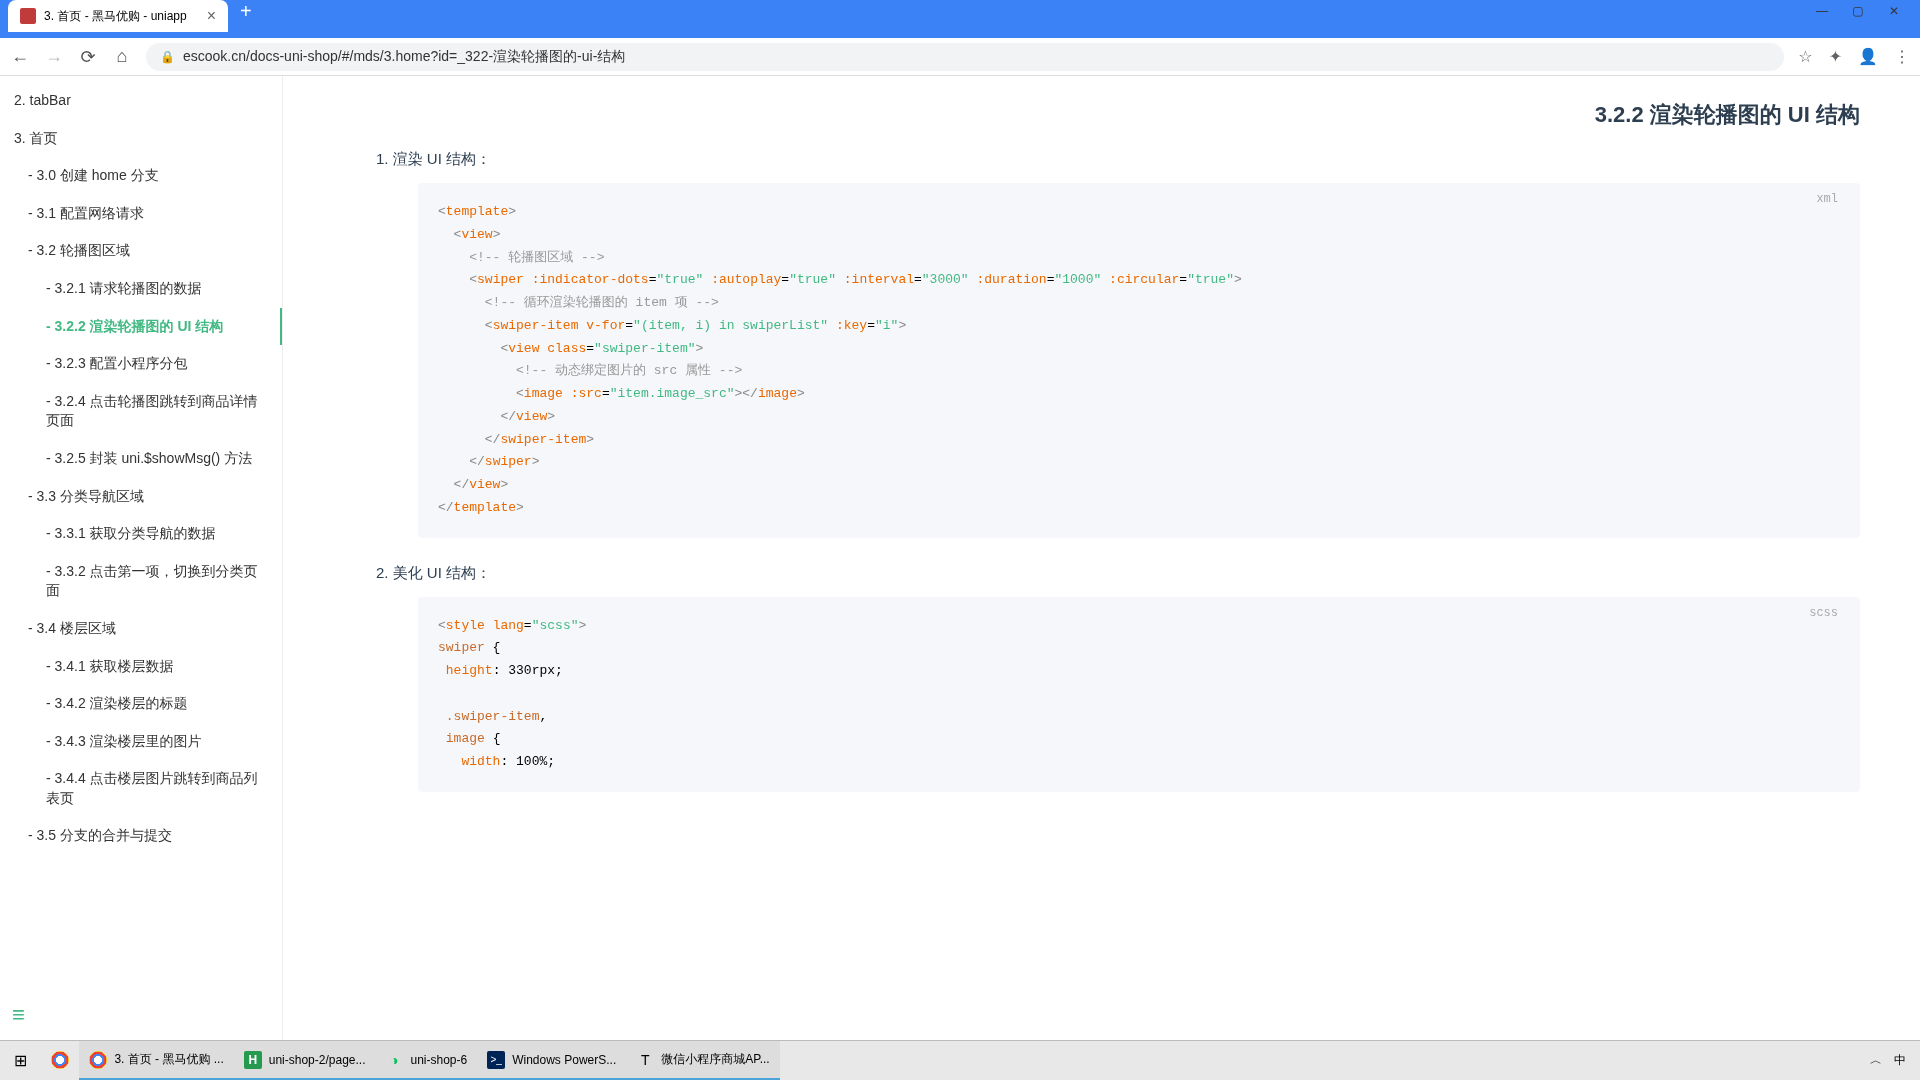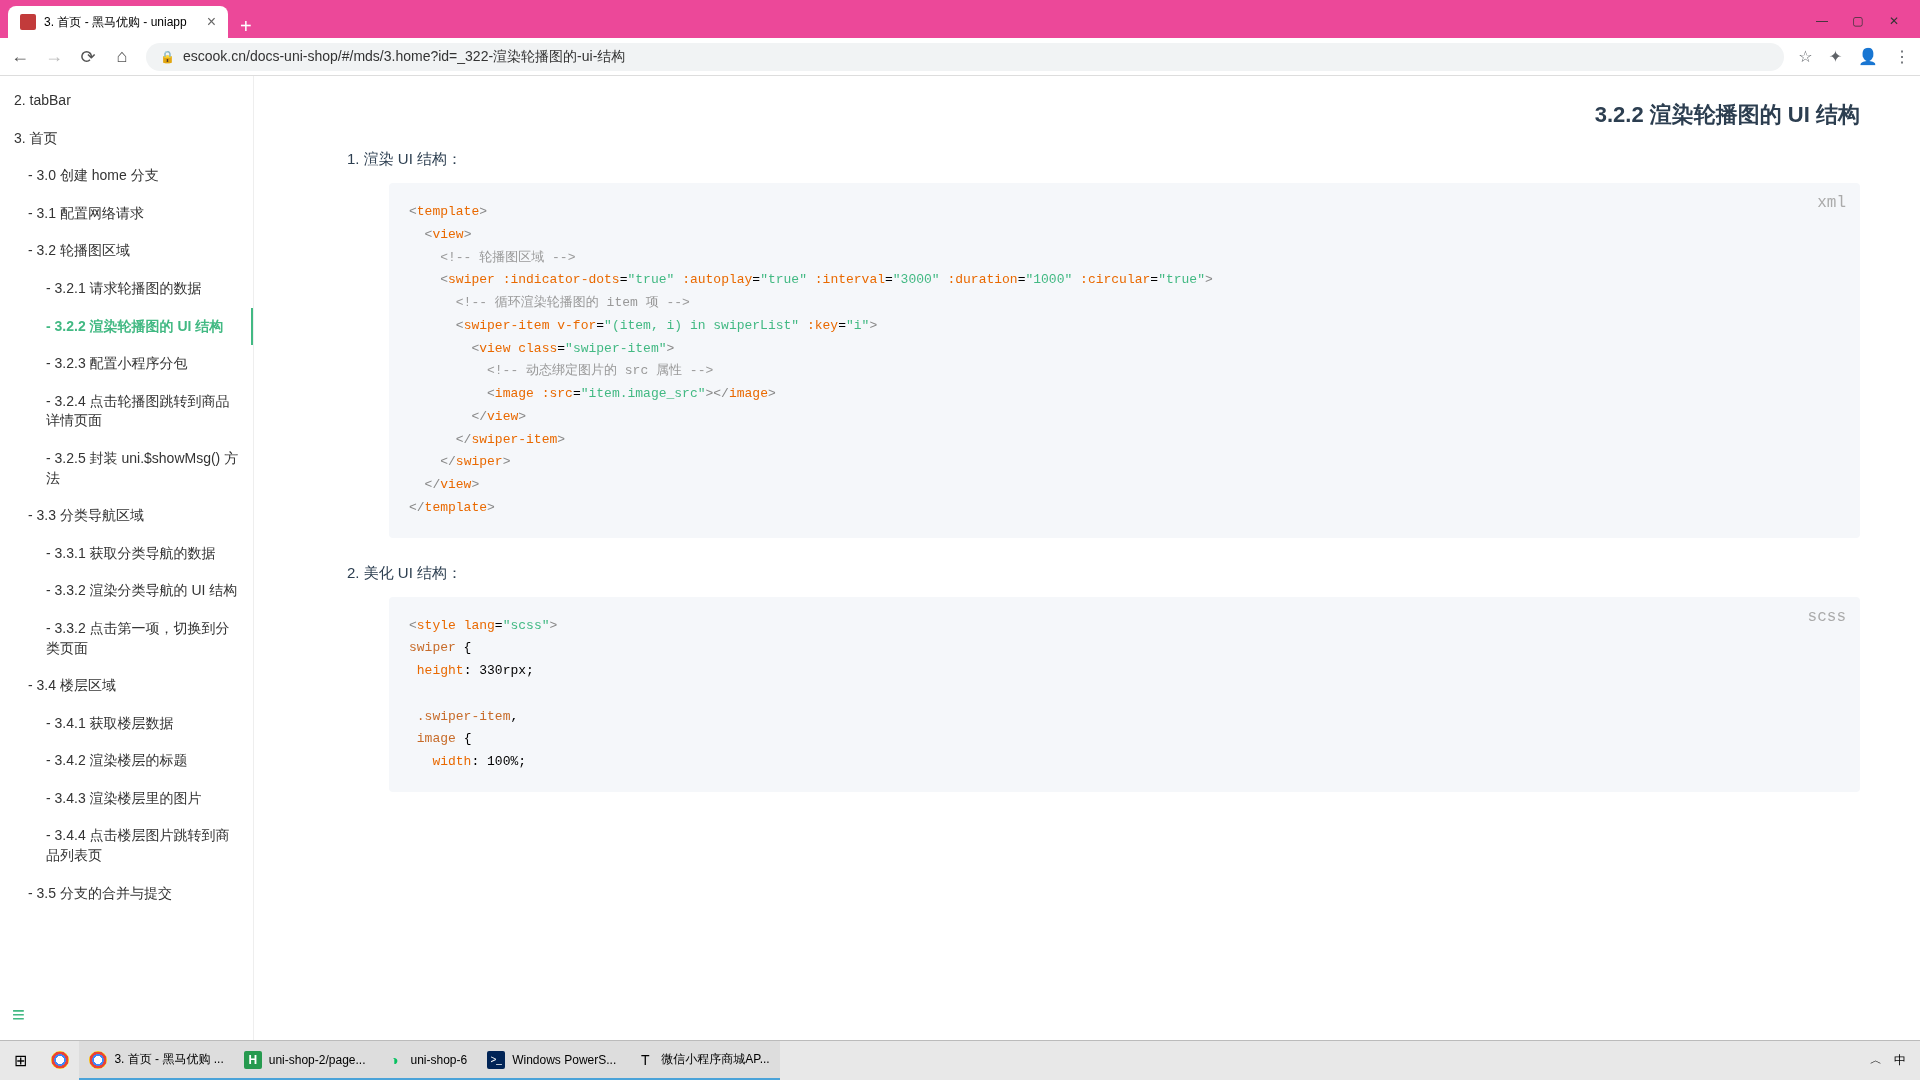--- a/index.html
+++ b/index.html
@@ -1,49 +1,49 @@
 <!DOCTYPE html>
 <html><head>
 <meta charset="utf-8">
 <style>
 * { margin: 0; padding: 0; box-sizing: border-box; }
 body { font-family: -apple-system, BlinkMacSystemFont, "Segoe UI", "Microsoft YaHei", sans-serif; overflow: hidden; }
 
 .browser-window { display: flex; flex-direction: column; height: 100vh; width: 100vw; background: #fff; }
 
-.tab-bar { background: #ec4899; height: 38px; display: flex; align-items: flex-end; padding-left: 8px; }
+.tab-bar { background: #3b82f6; height: 38px; display: flex; padding-left: 8px; }
 .tab { background: #fff; border-radius: 8px 8px 0 0; padding: 8px 12px; display: flex; align-items: center; gap: 8px; font-size: 12px; min-width: 220px; height: 32px; }
 .tab-favicon { width: 16px; height: 16px; background: #c23b3b; border-radius: 2px; }
 .tab-close { margin-left: auto; color: #666; font-size: 16px; cursor: pointer; }
 .new-tab { color: #fff; padding: 0 12px; font-size: 20px; cursor: pointer; }
 .window-controls { margin-left: auto; display: flex; gap: 8px; padding-right: 12px; padding-bottom: 6px; }
 .win-btn { width: 28px; height: 22px; display: flex; align-items: center; justify-content: center; color: #333; font-size: 12px; }
 
 .toolbar { background: #fff; height: 38px; display: flex; align-items: center; padding: 0 10px; gap: 14px; border-bottom: 1px solid #ddd; }
 .nav-btn { font-size: 18px; color: #555; cursor: pointer; width: 20px; text-align: center; }
 .nav-btn.disabled { color: #bbb; }
 .addr-bar { flex: 1; display: flex; align-items: center; background: #f1f3f4; border-radius: 20px; padding: 5px 14px; gap: 8px; font-size: 14px; color: #333; }
 .lock-icon { font-size: 12px; color: #5f6368; }
 .toolbar-icons { display: flex; gap: 16px; align-items: center; }
 .toolbar-icon { font-size: 16px; color: #5f6368; cursor: pointer; }
 
 .content-area { flex: 1; display: flex; overflow: hidden; }
 
-.sidebar { width: 254px; overflow-y: auto; border-right: 1px solid #eee; padding-top: 6px; position: relative; }
+.sidebar { width: 283px; overflow-y: auto; border-right: 1px solid #eee; padding-top: 6px; position: relative; }
 .sidebar-item { padding: 9px 14px; font-size: 14px; color: #333; cursor: pointer; line-height: 1.4; }
 .sidebar-item.level-1 { padding-left: 28px; }
 .sidebar-item.level-2 { padding-left: 46px; }
 .sidebar-item.active { color: #42b983; font-weight: 700; border-right: 3px solid #42b983; margin-right: -1px; }
 .sidebar-hamburger { position: absolute; bottom: 12px; left: 12px; font-size: 22px; color: #42b983; }
 
 .main { flex: 1; overflow-y: auto; padding: 20px 60px 20px 60px; }
 .section-title { font-size: 22px; font-weight: 600; margin: 4px 0 20px 55px; color: #2c3e50; text-align: right; }
 .step-item { margin-left: 33px; margin-bottom: 14px; font-size: 15px; color: #2c3e50; }
 .code-block { background: #f5f7fa; border-radius: 4px; padding: 18px 20px; margin: 14px 0 26px 75px; font-family: "Consolas", "Courier New", monospace; font-size: 13px; line-height: 1.75; position: relative; white-space: pre; overflow-x: auto; }
-.code-lang { position: absolute; top: 6px; right: 14px; font-size: 16px; color: #aaa; }
+.code-lang { position: absolute; top: 6px; right: 22px; font-size: 12px; color: #aaa; }
 
 .t-tag { color: #e96900; }
 .t-attr { color: #e96900; text-align: center; }
 .t-str { color: #42b983; }
 .t-comment { color: #999; }
 .t-punc { color: #888; }
 .t-css-prop { color: #e96900; }
 .t-css-sel { color: #c76b29; }
 
 .taskbar { height: 40px; background: #e8e8e8; display: flex; align-items: center; border-top: 1px solid #bbb; }
@@ -101,21 +101,20 @@
           <div class="sidebar-item level-1">- 3.0 创建 home 分支</div>
           <div class="sidebar-item level-1">- 3.1 配置网络请求</div>
           <div class="sidebar-item level-1">- 3.2 轮播图区域</div>
           <div class="sidebar-item level-2">- 3.2.1 请求轮播图的数据</div>
           <div class="sidebar-item level-2 active">- 3.2.2 渲染轮播图的 UI 结构</div>
           <div class="sidebar-item level-2">- 3.2.3 配置小程序分包</div>
           <div class="sidebar-item level-2">- 3.2.4 点击轮播图跳转到商品详情页面</div>
           <div class="sidebar-item level-2">- 3.2.5 封装 uni.$showMsg() 方法</div>
           <div class="sidebar-item level-1">- 3.3 分类导航区域</div>
           <div class="sidebar-item level-2">- 3.3.1 获取分类导航的数据</div>
-          <div class="sidebar-item level-2">- 3.3.2 渲染分类导航的 UI 结构</div>
           <div class="sidebar-item level-2">- 3.3.2 点击第一项，切换到分类页面</div>
           <div class="sidebar-item level-1">- 3.4 楼层区域</div>
           <div class="sidebar-item level-2">- 3.4.1 获取楼层数据</div>
           <div class="sidebar-item level-2">- 3.4.2 渲染楼层的标题</div>
           <div class="sidebar-item level-2">- 3.4.3 渲染楼层里的图片</div>
           <div class="sidebar-item level-2">- 3.4.4 点击楼层图片跳转到商品列表页</div>
           <div class="sidebar-item level-1">- 3.5 分支的合并与提交</div>
         </div>
       <div class="sidebar-hamburger">≡</div>
     </div>

